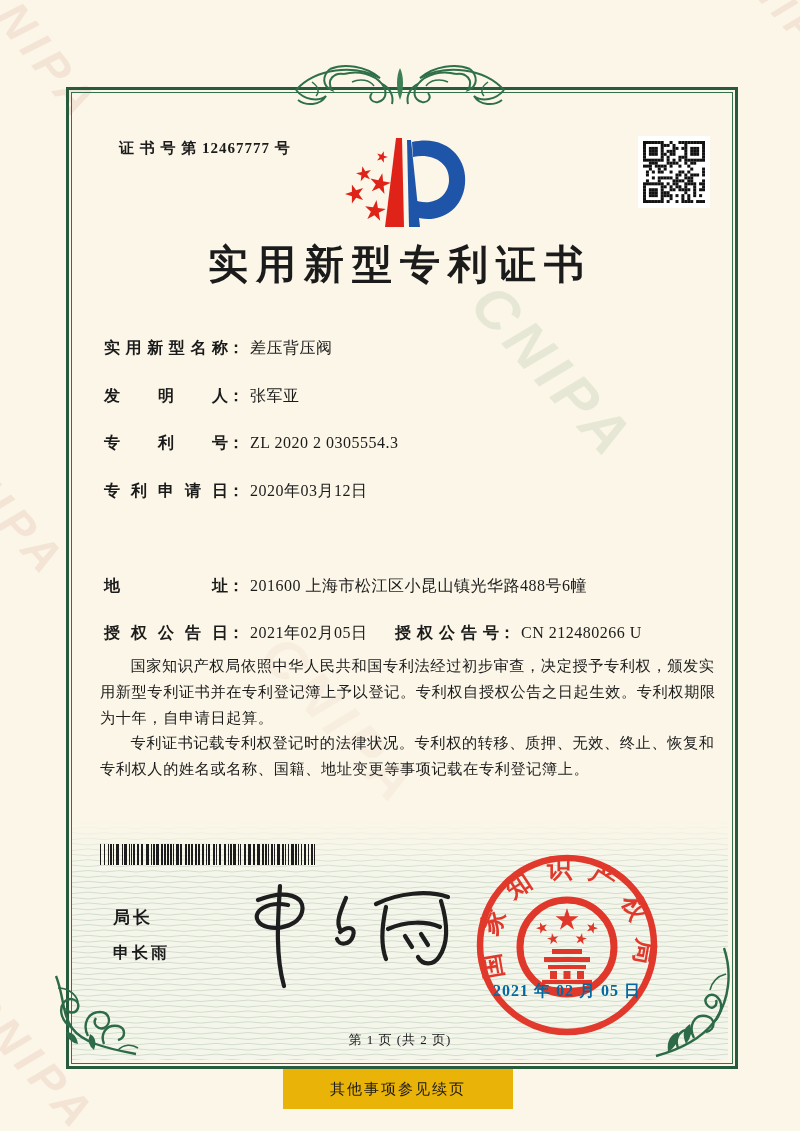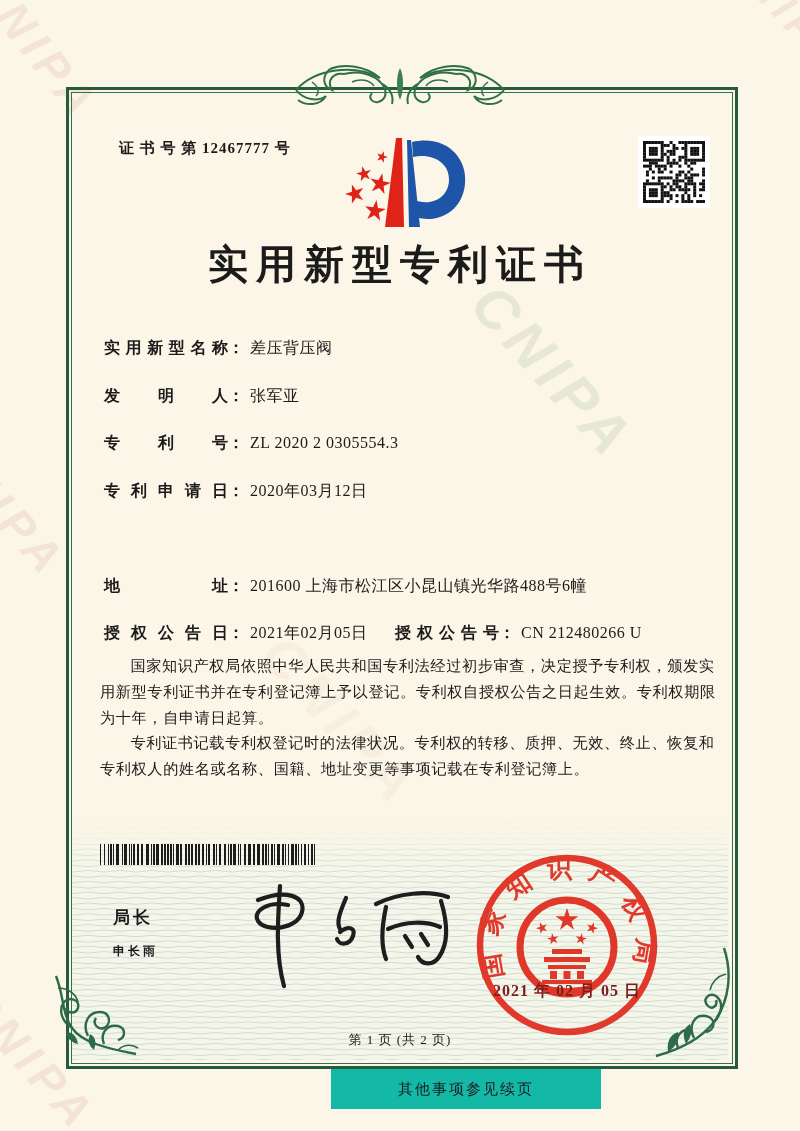--- a/index.html
+++ b/index.html
@@ -40,28 +40,28 @@
   .f-value{margin-left:6px;letter-spacing:.5px;}
   .pair2{position:absolute;left:291px;top:0;}
   
   .paras{position:absolute;left:100px;top:653px;width:616px;}
   .paras p{margin:0;text-indent:2em;font-size:15.2px;line-height:25.8px;letter-spacing:.6px;}
   
   .barcode{position:absolute;left:100px;top:844px;}
   .off-title{position:absolute;left:113px;top:906px;font-family:"Liberation Sans","DejaVu Sans",sans-serif;
              font-size:17px;font-weight:600;letter-spacing:3px;text-align:right;}
   .off-name{position:absolute;left:113px;top:943px;font-family:"Liberation Sans","DejaVu Sans",sans-serif;
-            font-size:12px;font-weight:600;letter-spacing:3px;}
+            font-size:16px;font-weight:600;letter-spacing:3px;}
   .sig{position:absolute;left:228px;top:880px;}
   .seal{position:absolute;left:472px;top:850px;}
   .seal-date{position:absolute;left:472px;top:981px;width:190px;text-align:center;
-             font-size:16px;font-weight:bold;letter-spacing:1px;color:#7f1d1d;}
+             font-size:16px;font-weight:bold;letter-spacing:1px;color:#0369a1;}
   .page-info{position:absolute;left:250px;top:1031px;width:300px;text-align:center;
              font-size:13px;letter-spacing:1px;}
-  .cont-box{position:absolute;left:283px;top:1069px;width:270px;height:40px;background:#14b8a6;margin-left:48px;}
+  .cont-box{position:absolute;left:283px;top:1069px;width:230px;height:40px;background:#eab308;}
   .cont-note{width:100%;height:100%;display:flex;align-items:center;justify-content:center;
              font-size:15px;letter-spacing:2px;}
   .orn{position:absolute;pointer-events:none;}
 </style>
 </head>
 <body>
 
 <div class="page">
 
   <div class="wm wm-tl">CNIPA</div>

